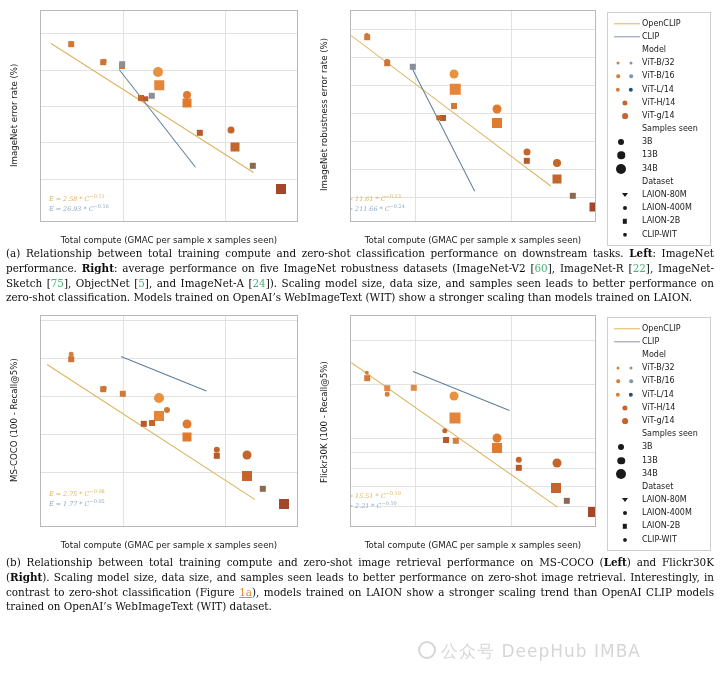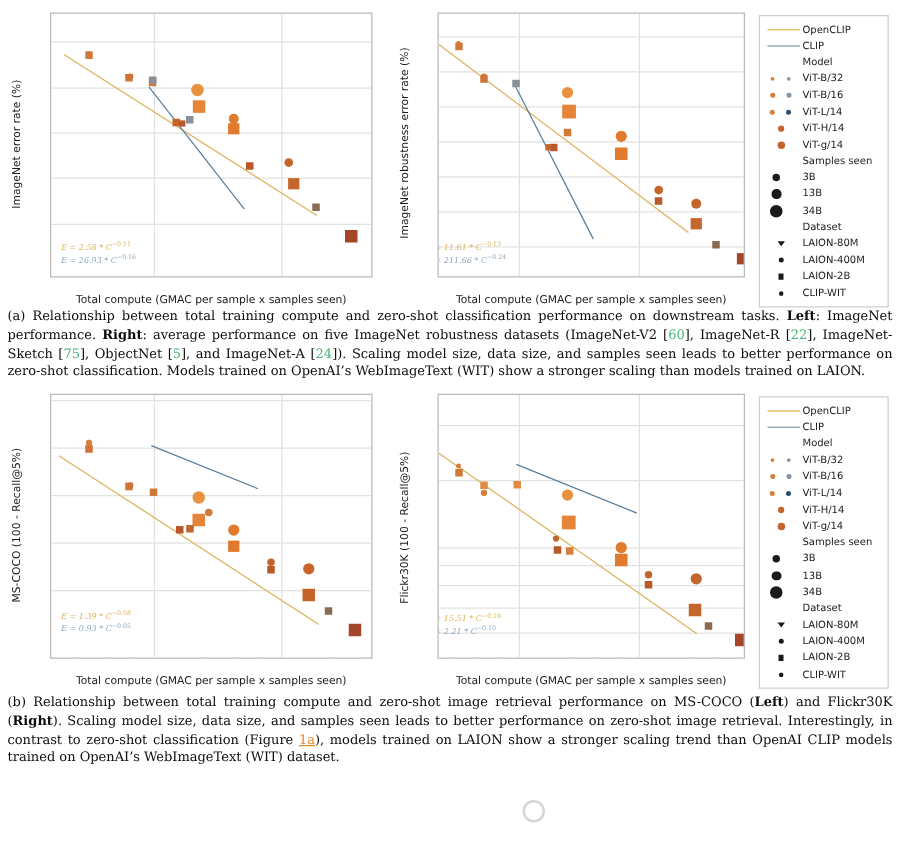--- a/index.html
+++ b/index.html
@@ -473,24 +473,24 @@
       <div class="mk" style="left:176px;top:140px;width:6.4px;height:6.4px;background:#b9592a"></div>
       <div class="mk" style="left:206px;top:160px;width:10px;height:10px;background:#c4652b"></div>
       <div class="mk" style="left:222px;top:173px;width:6.4px;height:6.4px;background:#8a6a52"></div>
       <div class="mk" style="left:243px;top:188px;width:10px;height:10px;background:#a4462a"></div>
 
       <div class="mk star" style="left:82px;top:40px;width:10px;height:10px;background:#7fa3c0"></div>
       <div class="mk star" style="left:116px;top:54px;width:10px;height:10px;background:#5b8bb0"></div>
       <div class="mk star" style="left:168px;top:72px;width:11px;height:11px;background:#1f3f63"></div>
 
       <div class="fit-eq eq-openclip" style="left:8px; top:172px;">
-        <span>E = 1.39 * C</span><sup>−0.08</sup>
+        <span>E = 2.75 * C</span><sup>−0.08</sup>
       </div>
       <div class="fit-eq eq-clip" style="left:8px; top:182px;">
-        <span>E = 0.93 * C</span><sup>−0.05</sup>
+        <span>E = 1.77 * C</span><sup>−0.05</sup>
       </div>
 
       <div class="xminor" style="left:22px"></div>
         <div class="xminor" style="left:44px"></div>
       <div class="xminor" style="left:62px"></div>
         <div class="xminor" style="left:124px"></div>
       <div class="xminor" style="left:146px"></div>
         <div class="xminor" style="left:164px"></div>
       <div class="xminor" style="left:226px"></div>
         <div class="xminor" style="left:248px"></div>
@@ -669,14 +669,14 @@
       <div class="legend-label">CLIP-WIT</div>
     </div>
   </div>
 </div>
 
 <div class="caption" style="margin-top:4px;">
   <span>(b) Relationship between total training compute and zero-shot image retrieval performance on MS-COCO (</span><b>Left</b><span>) and Flickr30K (</span><b>Right</b><span>). Scaling model size, data size, and samples seen leads to better performance on zero-shot image retrieval. Interestingly, in contrast to zero-shot classification (Figure </span><span class="ref-orange">1a</span><span>), models trained on LAION show a stronger scaling trend than OpenAI CLIP models trained on OpenAI’s WebImageText (WIT) dataset.</span>
 </div>
 
 <div class="watermark">
-  <span class="wm-logo"></span>
+  <span class="wm-logo"></span><span>公众号 DeepHub IMBA</span>
 </div>
 
 </body></html>

